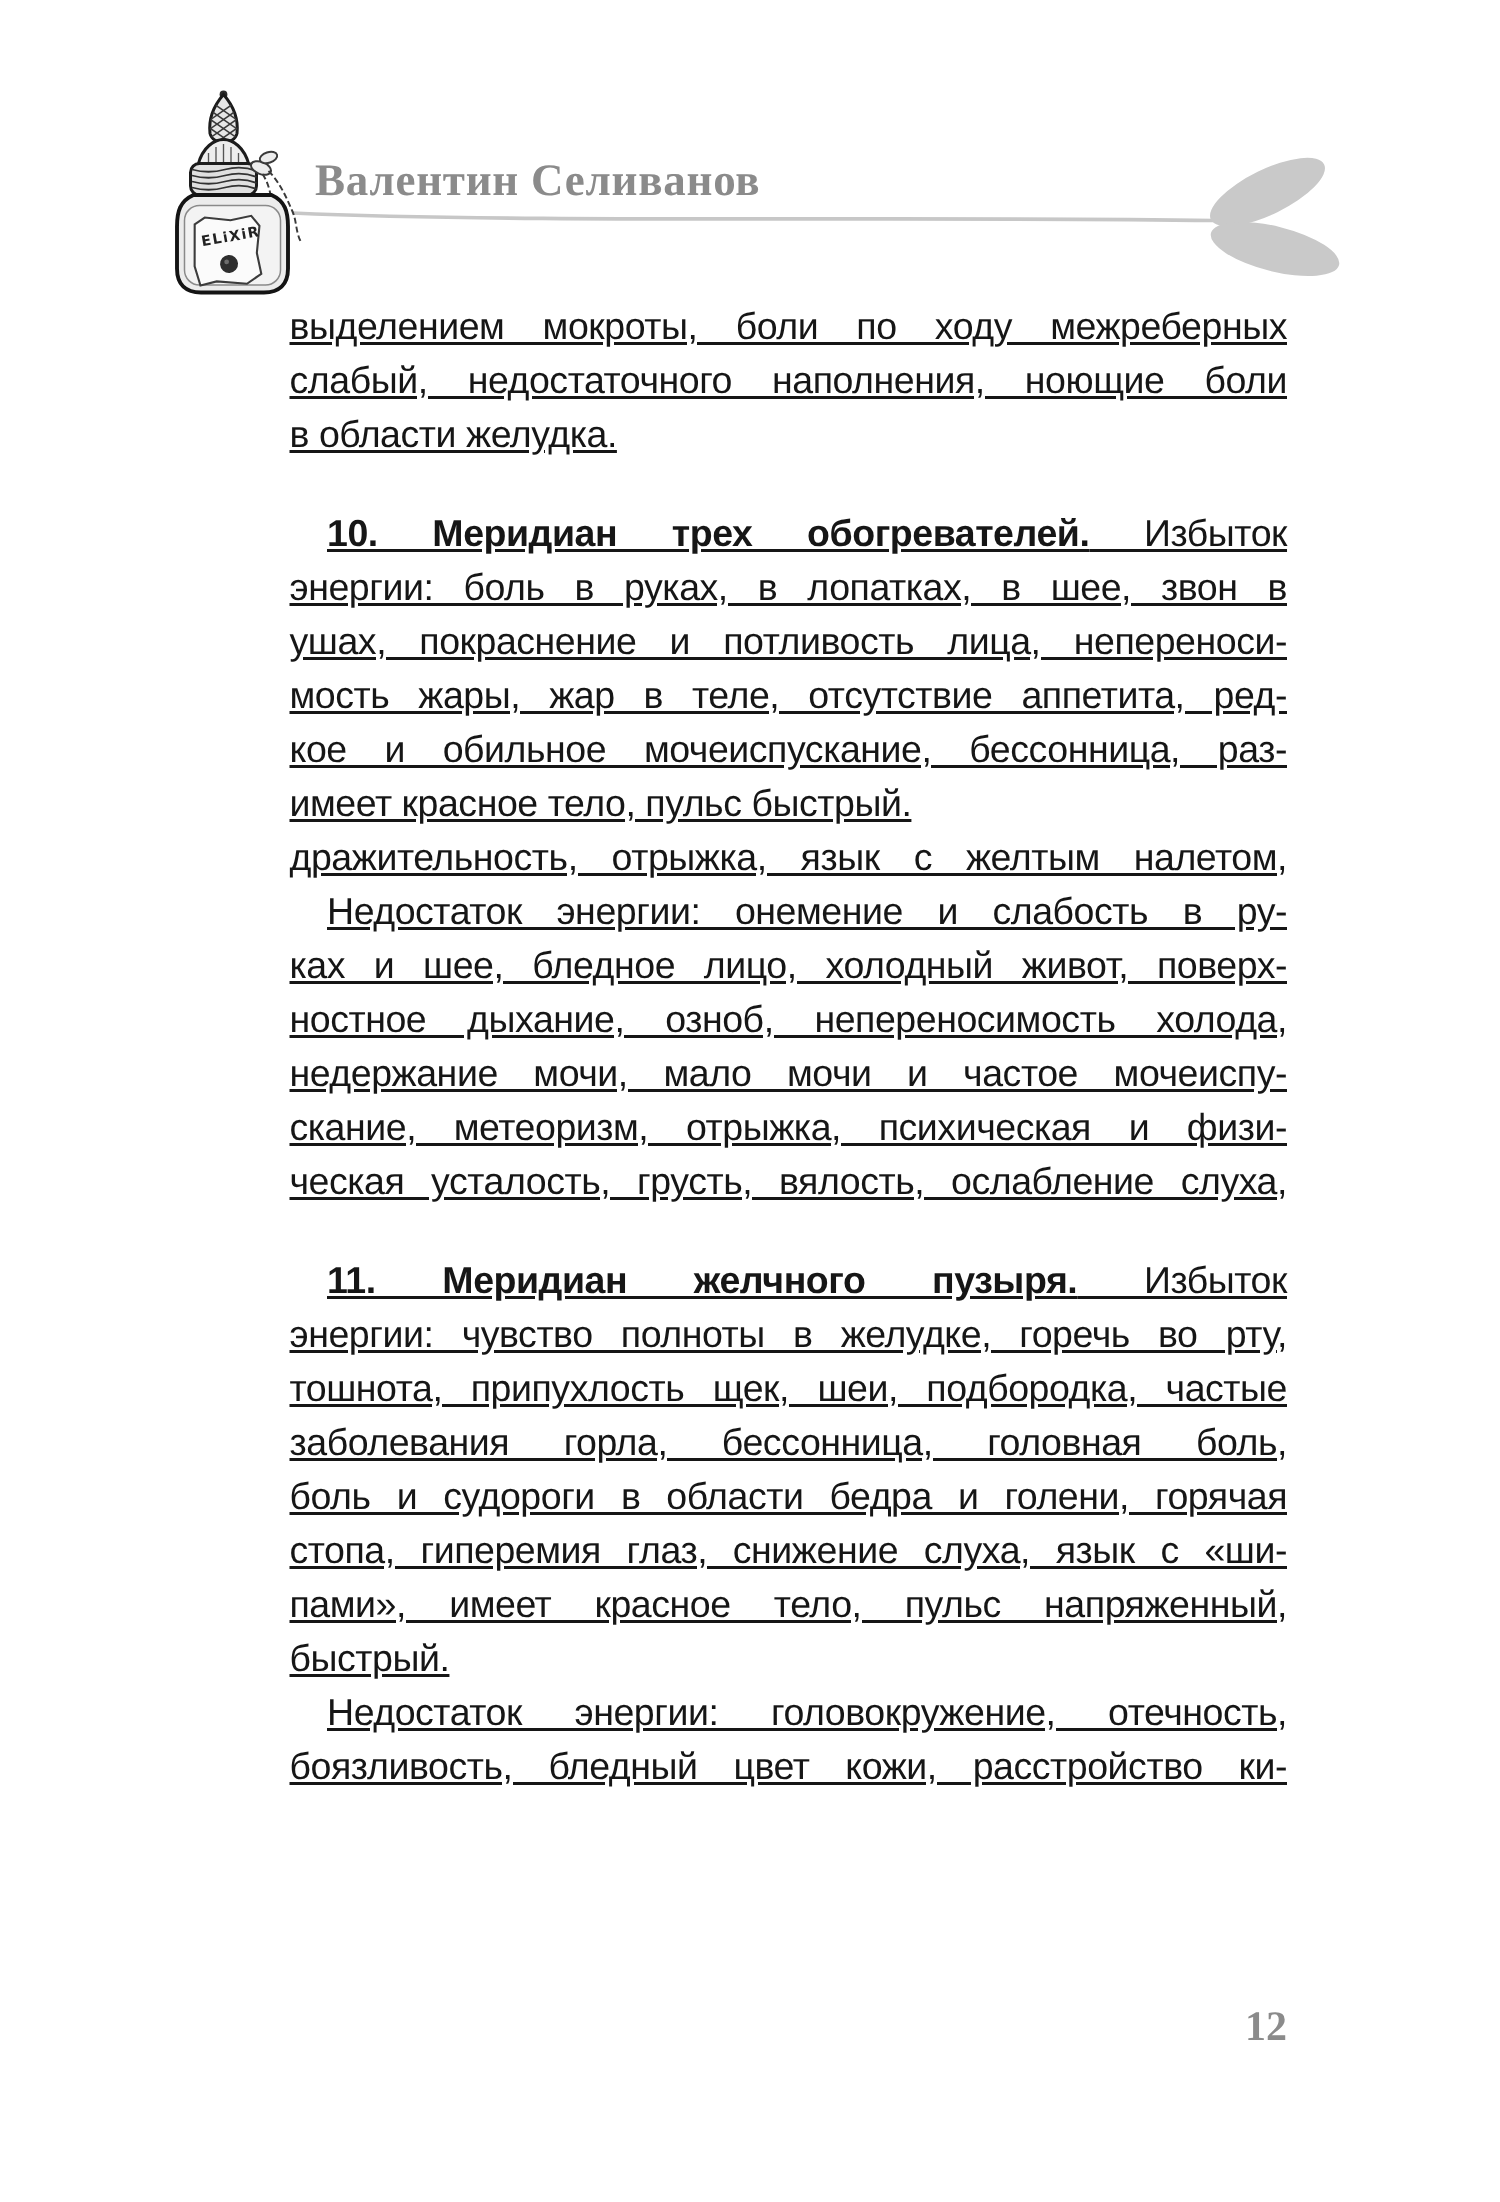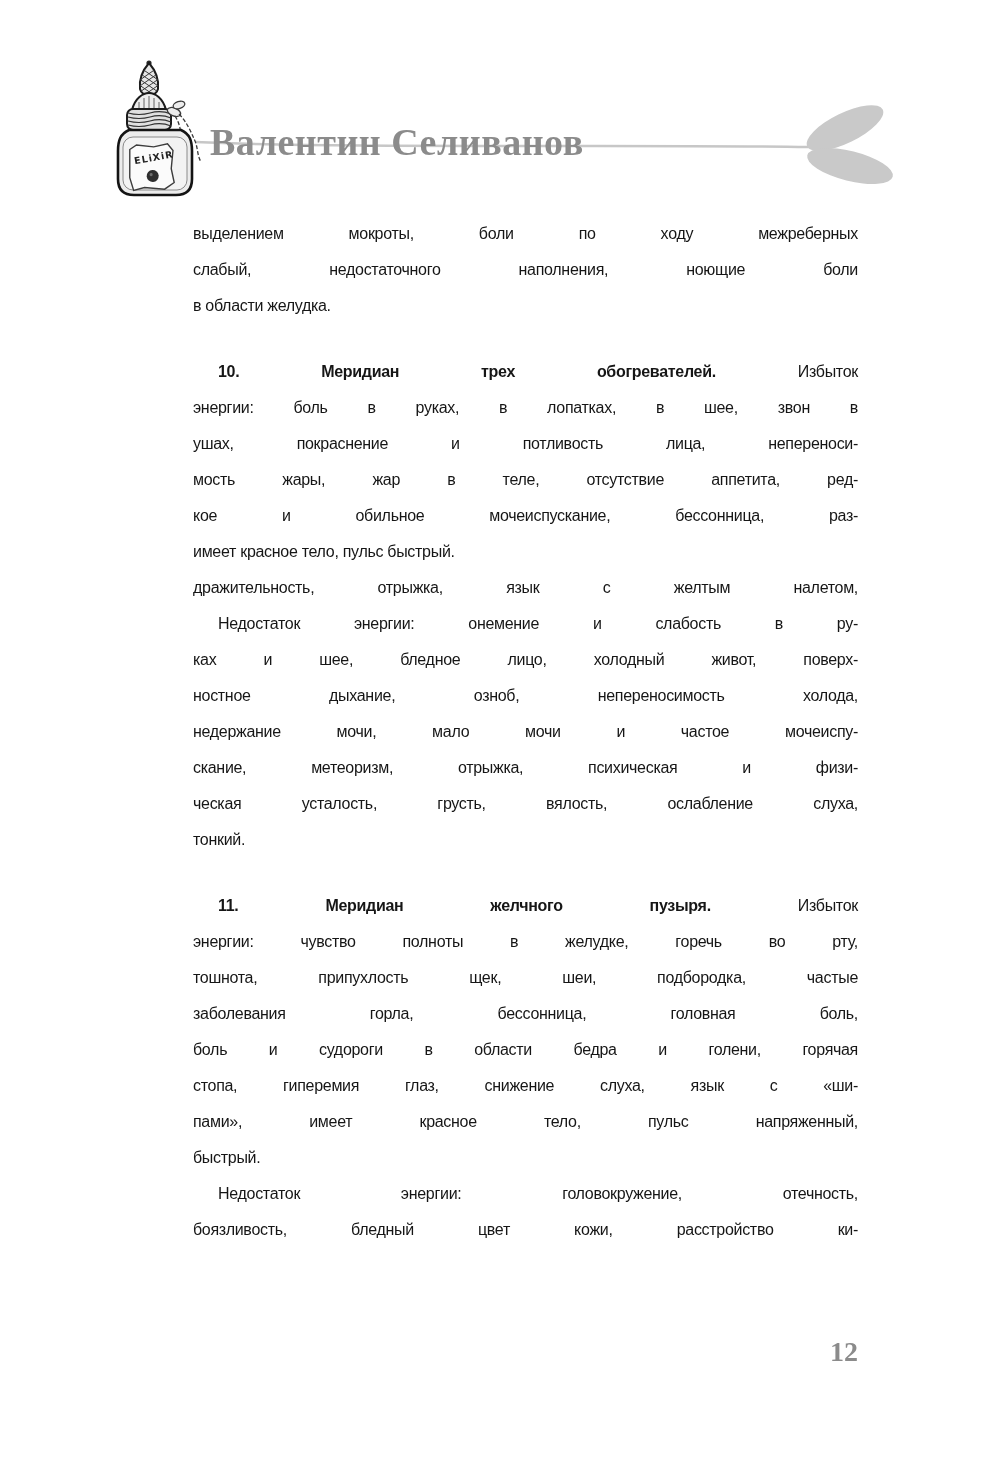--- a/index.html
+++ b/index.html
@@ -14,45 +14,46 @@
 
   
   .jar-svg {
     position: absolute;
     left: 113px; top: 58px;
     width: 100px; height: 140px;
     z-index: 3;
   }
   .author {
     position: absolute;
-    left: 210px; top: 120px;
+    left: 210px; top: 104px;
     font-family: "Liberation Serif", serif;
     font-weight: bold;
-    font-size: 38px;
+    font-size: 30px;
     letter-spacing: 0.5px;
     color: var(--header-gray, #8b8b8b);
     z-index: 2;
     white-space: nowrap;
   }
   .swoosh-svg {
     position: absolute;
     left: 195px; top: 98px;
     width: 705px; height: 120px;
     z-index: 1;
   }
 
   
   .body-text {
     position: absolute;
-    left: 193px; top: 216px;
+    left: 193px; top: 200px;
     width: 665px;
-    font-size: 16px;
+    font-size: 25px;
     line-height: 36px;
     letter-spacing: -0.3px;
     color: var(--text-color, #161616);
+    text-decoration: underline;
   }
   .para { margin: 0; }
   .para.gap { margin-top: 30px; }
   .line {
     text-align: justify;
     text-align-last: justify;
     white-space: normal;
   }
   .line.last { text-align-last: left; }
   .para.indent .line:first-child { text-indent: 25px; }
@@ -161,21 +162,20 @@
         <div class="line last">имеет красное тело, пульс быстрый.</div>
         <div class="line">дражительность, отрыжка, язык с желтым налетом,</div>
       </div>
       <div class="para indent">
         <div class="line">Недостаток энергии: онемение и слабость в ру-</div>
         <div class="line">ках и шее, бледное лицо, холодный живот, поверх-</div>
         <div class="line">ностное дыхание, озноб, непереносимость холода,</div>
         <div class="line">недержание мочи, мало мочи и частое мочеиспу-</div>
         <div class="line">скание, метеоризм, отрыжка, психическая и физи-</div>
         <div class="line">ческая усталость, грусть, вялость, ослабление слуха,</div>
-        <div class="line last">тонкий.</div>
       </div>
       <div class="para gap indent">
         <div class="line"><b>11. Меридиан желчного пузыря.</b> Избыток</div>
         <div class="line">энергии: чувство полноты в желудке, горечь во рту,</div>
         <div class="line">тошнота, припухлость щек, шеи, подбородка, частые</div>
         <div class="line">заболевания горла, бессонница, головная боль,</div>
         <div class="line">боль и судороги в области бедра и голени, горячая</div>
         <div class="line">стопа, гиперемия глаз, снижение слуха, язык с «ши-</div>
         <div class="line">пами», имеет красное тело, пульс напряженный,</div>
         <div class="line last">быстрый.</div>

